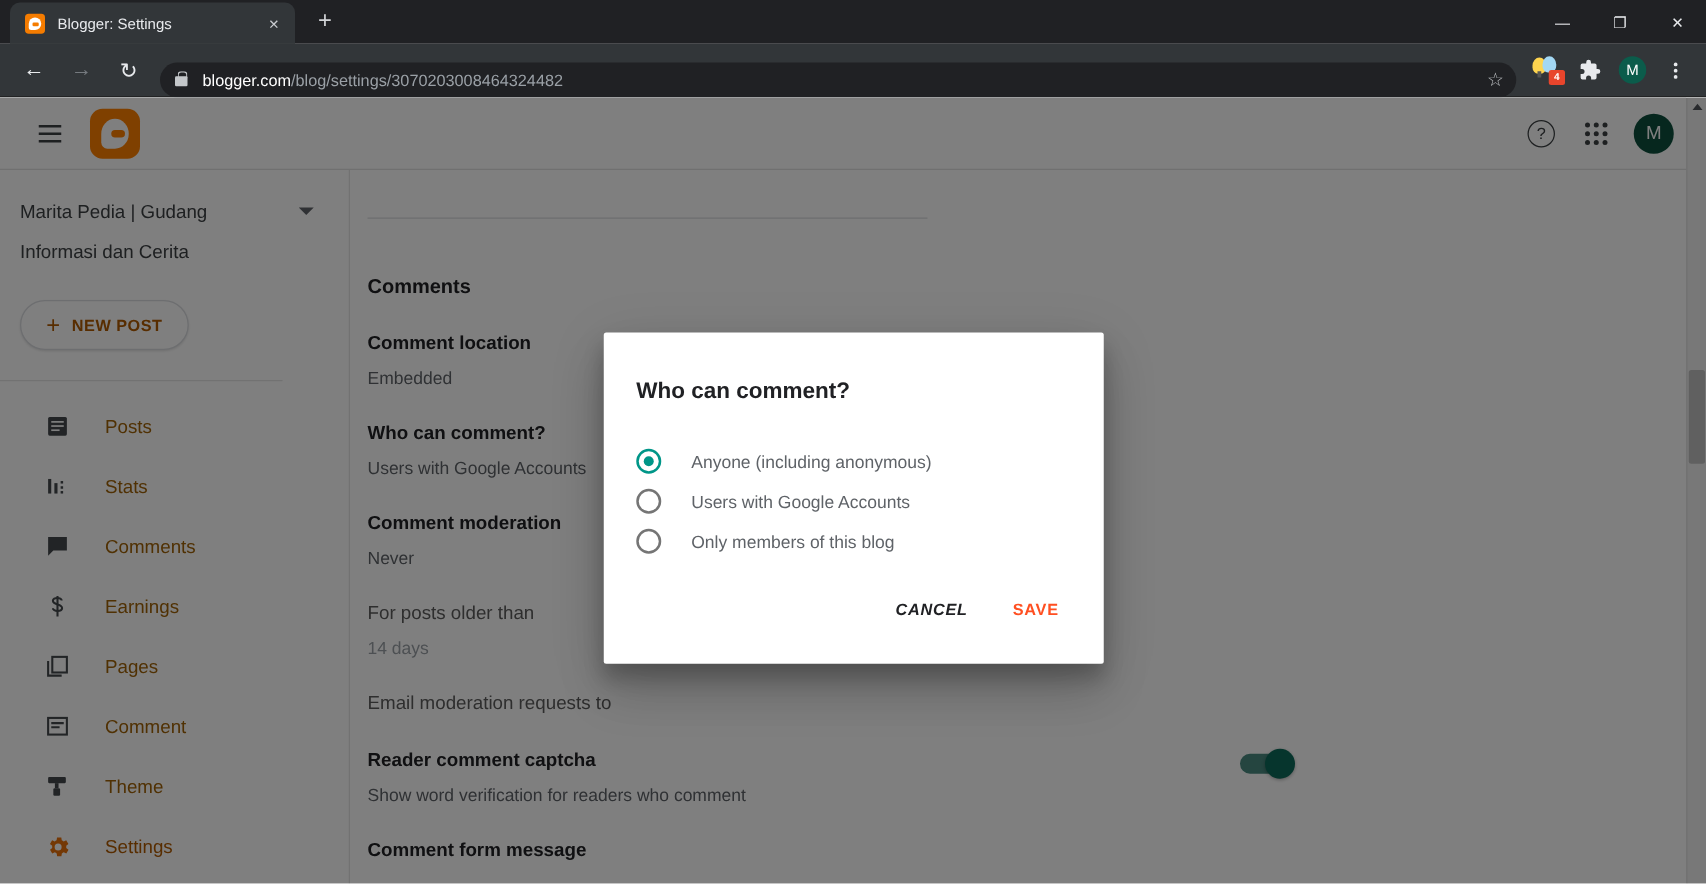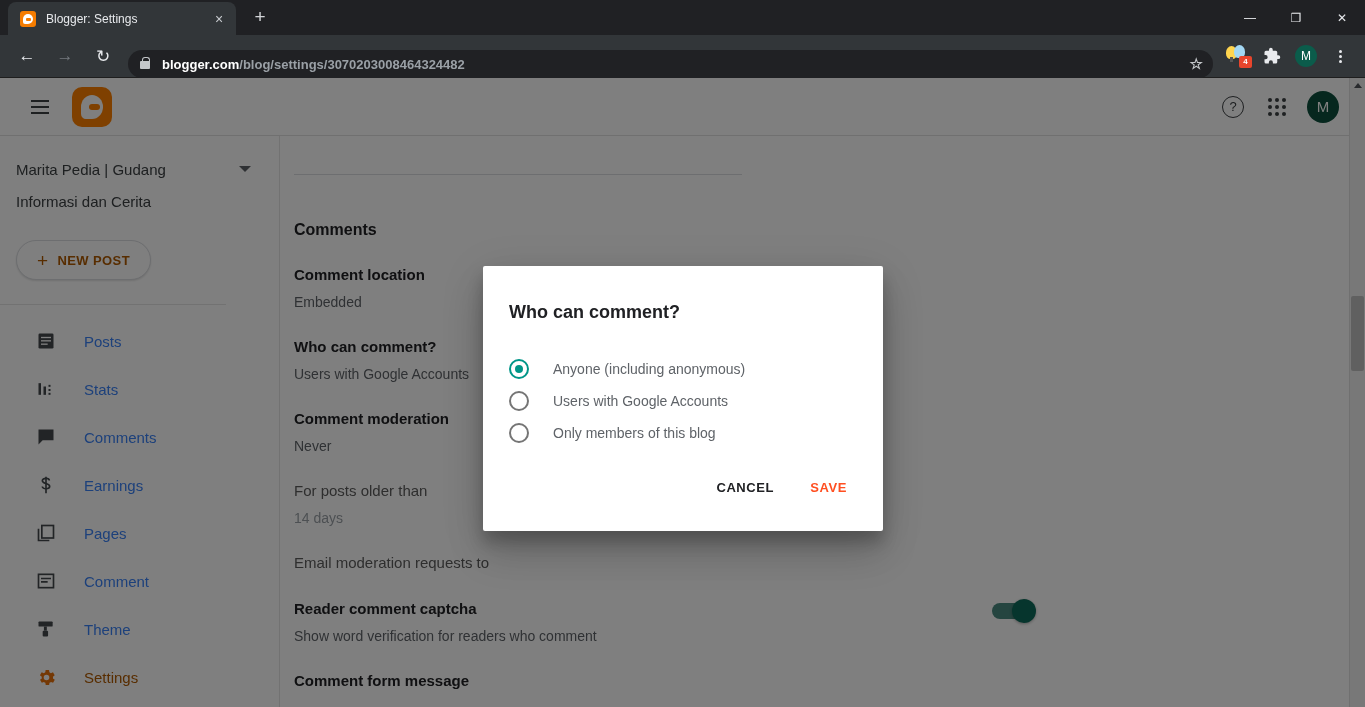--- a/index.html
+++ b/index.html
@@ -111,21 +111,20 @@
   .omnibox {
     flex: 1;
     height: 28px;
     background: #202124;
     border-radius: 14px;
     display: flex;
     align-items: center;
     padding: 0 12px;
     margin: 16px 8px 0 6px;
     position: relative;
-    font-weight: bold;
   }
   .lock-icon {
     width: 10px; height: 8px;
     background: #c4c7ca;
     border-radius: 1px;
     position: relative;
     flex: 0 0 10px;
     margin-top: 2px;
   }
   .lock-icon::before {
@@ -321,21 +320,21 @@
     background: #fff;
   }
   .newpost-plus { font-size: 19px; font-weight: normal; margin-right: 9px; line-height: 1; }
   .sb-divider { margin: 24px 0 0 0; height: 1px; background: #e4e4e4; width: 226px; }
   .nav-list { margin-top: 12px; }
   .nav-item {
     display: flex;
     align-items: center;
     height: 48px;
     padding-left: 34px;
-    color: #3b82f6;
+    color: #a16207;
     font-size: 15px;
   }
   .nav-item.active { color: #b05a00; }
   .nav-icon {
     width: 24px; height: 24px;
     margin-right: 26px;
     display: flex; align-items: center; justify-content: center;
     color: #44494d;
     flex: 0 0 24px;
   }
@@ -485,21 +484,21 @@
     gap: 16px;
     padding-right: 2px;
     padding-bottom: 4px;
   }
   .dlg-btn {
     font-size: 13px;
     font-weight: bold;
     letter-spacing: .6px;
     padding: 8px 10px;
   }
-  .dlg-btn.cancel { color: #202124; }
+  .dlg-btn.cancel { color: #202124; font-style: italic; }
   .dlg-btn.save { color: #ff4f21; }
 </style>
 </head>
 <body>
 
 <div id="browser-chrome">
 
   <div class="tabstrip">
     <div class="tab">
       <div class="tab-favicon"></div>

